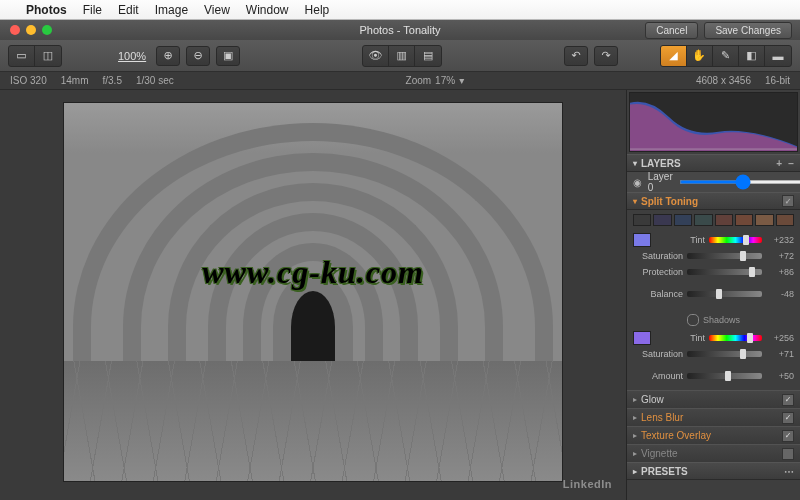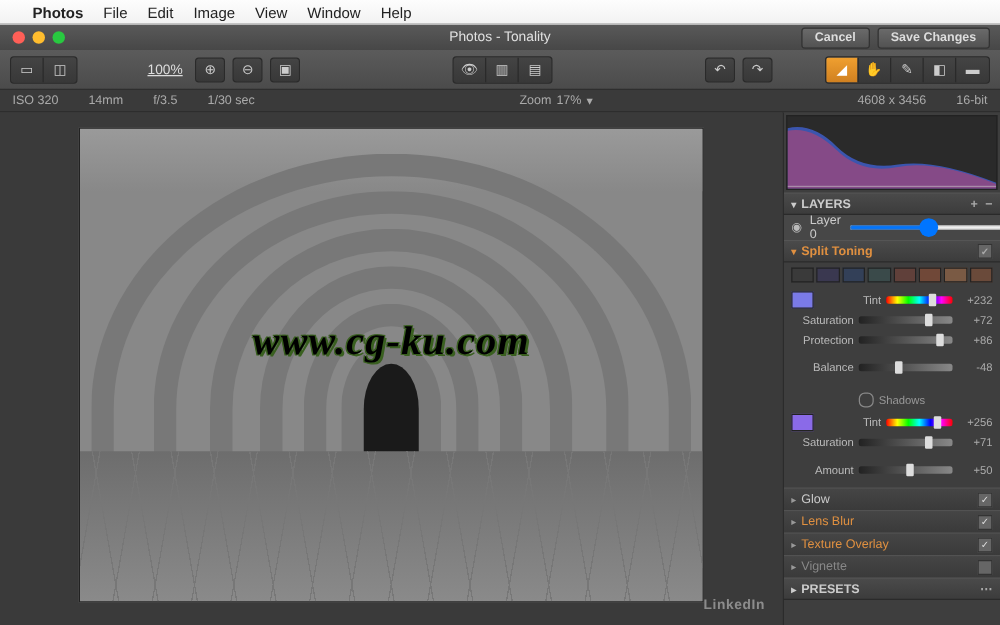--- a/index.html
+++ b/index.html
@@ -10,35 +10,35 @@
 .menubar .apple { font-size:13px; }
 .menubar span { cursor:default; }
 
 
 .titlebar { height:20px; background:linear-gradient(#595959,#474747); display:flex; align-items:center; position:relative; }
 .traffic { display:flex; gap:6px; padding-left:10px; }
 .traffic div { width:10px; height:10px; border-radius:50%; }
 .tr-red{background:#ff5f57;} .tr-yellow{background:#ffbd2e;} .tr-green{background:#28c940;}
 .titlebar .title { position:absolute; left:50%; transform:translateX(-50%); font-size:11px; color:#e0e0e0; }
 .titlebar .right-btns { margin-left:auto; display:flex; gap:6px; padding-right:8px; }
-.titlebar .btn { background:linear-gradient(#6a6a6a,#525252); border:1px solid #333; border-radius:3px; color:#ddd; font-size:10px; padding:2px 10px;font-weight:bold; }
+.titlebar .btn { background:linear-gradient(#6a6a6a,#525252); border:1px solid #333; border-radius:3px; color:#ddd; font-size:10px; padding:2px 10px; }
 
 
 .toolbar { height:32px; background:linear-gradient(#5b5b5b,#4b4b4b); border-bottom:1px solid #2e2e2e; display:flex; align-items:center; padding:0 8px; gap:6px; }
 .tool-segment { display:flex; background:linear-gradient(#444,#383838); border:1px solid #2a2a2a; border-radius:3px; overflow:hidden; }
 .tool-segment .seg { width:26px; height:20px; display:flex; align-items:center; justify-content:center; color:#ccc; border-right:1px solid #2a2a2a; font-size:11px; }
 .tool-segment .seg:last-child{border-right:none;}
 .tool-btn { width:24px; height:20px; background:linear-gradient(#444,#383838); border:1px solid #2a2a2a; border-radius:3px; display:flex; align-items:center; justify-content:center; color:#ccc; font-size:11px; }
 .zoom-label { color:#ddd; font-size:11px; padding:0 4px;text-decoration:underline; }
 .toolbar .spacer { flex:1; }
 .right-tools .seg.active { background:linear-gradient(#f0a030,#d08020); color:#fff; }
 .hand-icon{color:#f0a030;}
 
 
-.infobar { height:18px; background:#3a3a3a; border-bottom:1px solid #2a2a2a; display:flex; align-items:center; font-size:10px; color:#aaa; padding:0 10px; gap:24px; }
+.infobar { height:18px; background:#3a3a3a; border-bottom:1px solid #2a2a2a; display:flex; align-items:center; font-size:10px; color:#aaa; padding:0 10px; gap:14px; }
 .infobar .spacer{flex:1;}
 .infobar .zoom-ctrl{display:flex;align-items:center;gap:4px;}
 
 
 .main { display:flex; height:410px; }
 .canvas-area { flex:1; background:#3a3a3a; display:flex; align-items:flex-start; justify-content:center; padding:12px 8px; position:relative; }
 .photo { width:500px; height:380px; background:#888; position:relative; overflow:hidden; border:1px solid #222; }
 
 .photo .archlayer { position:absolute; border:18px solid #787878; border-bottom:none; border-radius:50% 50% 0 0 / 60% 60% 0 0; left:50%; transform:translateX(-50%); }
 .a1{width:480px;height:340px;top:20px;border-color:#8a8a8a;}

